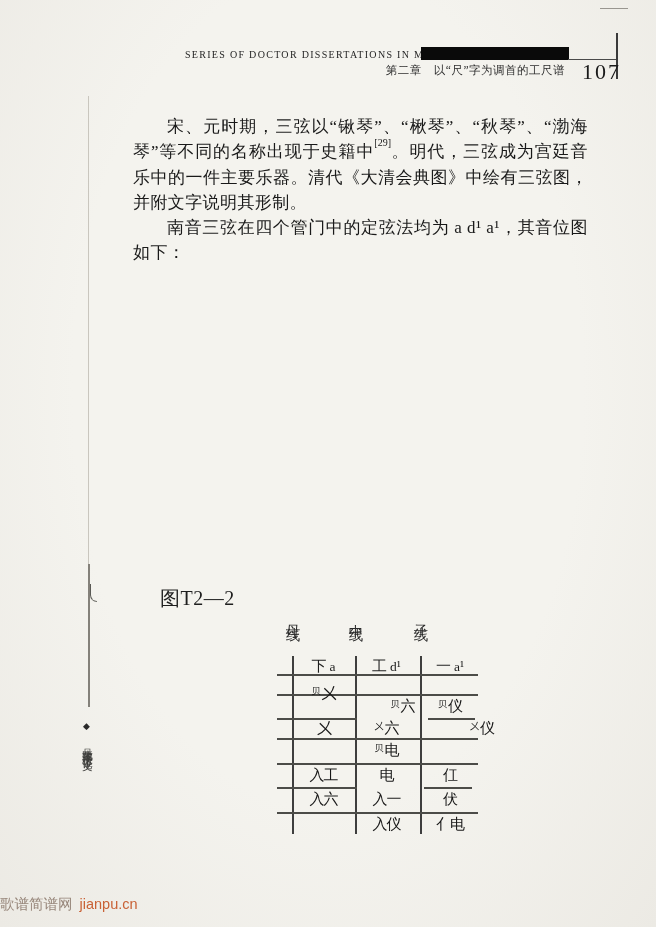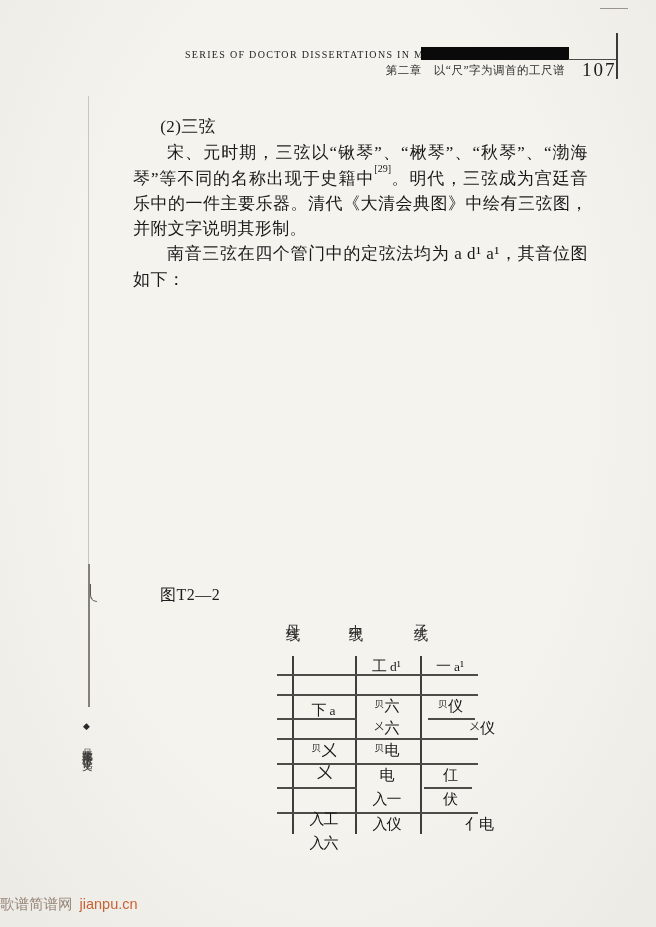--- a/index.html
+++ b/index.html
@@ -8,47 +8,47 @@
     background:radial-gradient(ellipse at 50% 42%, #f4f3ee 55%, #eceae4 100%);
     font-family:"Liberation Serif","DejaVu Serif",serif;color:#1c1c1c;
   }
   
   .hdr-en{position:absolute;left:185px;top:49px;font-size:10px;letter-spacing:1.3px;color:#262626;white-space:nowrap;}
   .hdr-bar{position:absolute;left:421px;top:47px;width:148px;height:13px;background:#0a0a0a;}
   .hdr-rule{position:absolute;left:568px;top:59px;width:49px;height:1px;background:#4a4a4a;}
   .hdr-vline{position:absolute;left:616px;top:33px;width:2px;height:46px;background:#3a3a3a;}
   .hdr-topdash{position:absolute;left:600px;top:8px;width:28px;height:1px;background:#999690;}
   .hdr-cn{position:absolute;right:91px;top:63px;font-size:11.5px;color:#2e2e2e;white-space:nowrap;letter-spacing:0.5px;}
-  .hdr-page{position:absolute;left:582px;top:59px;font-size:19px;letter-spacing:2px;color:#1a1a1a;}
+  .hdr-page{position:absolute;left:582px;top:59px;font-size:22px;letter-spacing:2px;color:#1a1a1a;}
   
   .sb-line1{position:absolute;left:88px;top:96px;width:1px;height:468px;background:#c9c6be;}
   .sb-line2{position:absolute;left:88px;top:564px;width:1.5px;height:143px;background:#84817a;}
   .sb-squiggle{position:absolute;left:90px;top:584px;width:6px;height:17px;border-left:1.5px solid #5a5a55;border-bottom:1px solid #6a6a64;border-radius:0 0 0 7px;}
   .sb-diamond{position:absolute;left:83px;top:721px;font-size:9px;color:#2a2a2a;}
   .sb-text{position:absolute;left:80px;top:740px;writing-mode:vertical-rl;font-size:10.5px;letter-spacing:1.5px;color:#3c3c3a;}
   
   .content{position:absolute;left:133px;top:114px;width:455px;font-size:17px;line-height:25.3px;text-align:justify;letter-spacing:0.4px;color:#191919;}
   .content p{margin:0;text-indent:2em;}
   .content p.first{text-indent:0.3em;}
   .content .heading{text-indent:1.6em;margin-bottom:1px;}
   .content sup{font-size:10px;line-height:0;position:relative;top:-5px;letter-spacing:0;}
-  .fig-label{position:absolute;left:160px;top:585px;font-size:16px;letter-spacing:0.5px;color:#1e1e1e;}
+  .fig-label{position:absolute;left:160px;top:585px;font-size:20px;letter-spacing:0.5px;color:#1e1e1e;}
   
   .diagram{position:absolute;left:270px;top:610px;width:215px;height:235px;}
   .dg-label{position:absolute;top:3px;writing-mode:vertical-rl;font-size:14.5px;letter-spacing:3px;color:#2a2a2a;}
   .dg-string{position:absolute;top:46px;width:1.5px;height:178px;background:#3e3e3e;}
   .dg-fret{position:absolute;height:1.5px;background:#4c4c48;}
   .dg-open{position:absolute;top:47px;text-align:center;white-space:nowrap;color:#1d1d1d;}
   .on-g{font-size:15px;}
   .on-p{font-size:13.5px;margin-left:3px;}
   .dg-cell{position:absolute;text-align:center;white-space:nowrap;font-size:15px;color:#161616;}
   .dg-cell .pre{font-size:9px;position:relative;top:-4px;margin-right:1px;}
   .dg-cell .note{letter-spacing:-1px;}
   
-  .c1{left:22px;width:63px;margin-top:44px;}
+  .c1{left:22px;width:63px;}
   .c2{left:85px;width:63px;}
   .c3{left:150px;width:60px;}
   
   .wm{position:absolute;left:0;top:895px;width:642px;text-align:left;font-size:14.5px;font-family:"Liberation Sans","DejaVu Sans",sans-serif;white-space:nowrap;}
   .wm-name{color:#97867a;}
   .wm-url{color:#c96236;margin-left:7px;}
 </style>
 </head>
 <body>
 
@@ -62,21 +62,20 @@
   <div class="hdr-cn">第二章　以“尺”字为调首的工尺谱</div>
   <div class="hdr-page">107</div>
 
   <div class="sb-line1"></div>
   <div class="sb-line2"></div>
   <div class="sb-squiggle"></div>
   <div class="sb-diamond">◆</div>
   <div class="sb-text">吴晓萍博士学位论文</div>
 
   <div class="content">
-    <p class="heading">(2)三弦</p>
     <p class="rich">宋、元时期，三弦以“锹琴”、“楸琴”、“秋琴”、“渤海琴”等不同的名称出现于史籍中<sup>[29]</sup>。明代，三弦成为宫廷音乐中的一件主要乐器。清代《大清会典图》中绘有三弦图，并附文字说明其形制。</p>
     <p class="rich">南音三弦在四个管门中的定弦法均为 a d¹ a¹，其音位图如下：</p>
   </div>
   <div class="fig-label">图T2—2</div>
 
   <div class="diagram">
 
     <div class="dg-label" style="left:13px;">母线</div>
     <div class="dg-label" style="left:76px;">中线</div>
     <div class="dg-label" style="left:141px;">子线</div>
@@ -98,39 +97,39 @@
     <div class="dg-fret" style="left:7px;top:64px;width:201px;"></div>
     <div class="dg-fret" style="left:7px;top:84px;width:201px;"></div>
     <div class="dg-fret" style="left:7px;top:108px;width:80px;"></div>
     <div class="dg-fret" style="left:158px;top:108px;width:47px;"></div>
     <div class="dg-fret" style="left:7px;top:128px;width:201px;"></div>
     <div class="dg-fret" style="left:7px;top:153px;width:201px;"></div>
     <div class="dg-fret" style="left:7px;top:177px;width:80px;"></div>
     <div class="dg-fret" style="left:154px;top:177px;width:48px;"></div>
     <div class="dg-fret" style="left:7px;top:202px;width:201px;"></div>
 
-    <div class="dg-cell c1" style="top:87px;"><span class="pre">贝</span><span class="note">㐅</span></div>
-    <div class="dg-cell c2" style="top:87px;"><span class="pre">贝</span><span class="note">六</span></div>
+    <div class="dg-cell c1" style="top:74px;"><span class="pre">贝</span><span class="note">㐅</span></div>
+    <div class="dg-cell c2" style="top:87px;padding-left:16px;"><span class="pre">贝</span><span class="note">六</span></div>
     <div class="dg-cell c3" style="top:87px;"><span class="pre">贝</span><span class="note">仪</span></div>
 
     <div class="dg-cell c1" style="top:109px;"><span class="pre"></span><span class="note">㐅</span></div>
     <div class="dg-cell c2" style="top:109px;"><span class="pre">㐅</span><span class="note">六</span></div>
     <div class="dg-cell c3" style="top:109px;padding-left:32px;"><span class="pre">㐅</span><span class="note">仪</span></div>
 
     <div class="dg-cell c2" style="top:131px;"><span class="pre">贝</span><span class="note">电</span></div>
 
     <div class="dg-cell c1" style="top:156px;text-align:center;"><span class="note">入工</span></div>
     <div class="dg-cell c2" style="top:156px;"><span class="note">电</span></div>
     <div class="dg-cell c3" style="top:156px;"><span class="note">仜</span></div>
 
     <div class="dg-cell c1" style="top:180px;"><span class="note">入六</span></div>
     <div class="dg-cell c2" style="top:180px;"><span class="note">入一</span></div>
     <div class="dg-cell c3" style="top:180px;"><span class="note">伏</span></div>
 
     <div class="dg-cell c2" style="top:205px;"><span class="note">入仪</span></div>
-    <div class="dg-cell c3" style="top:205px;padding-left:29px;"><span class="note">亻电</span></div>
+    <div class="dg-cell c3" style="top:205px;"><span class="note">亻电</span></div>
   </div>
 
   <div class="wm">
     <span class="wm-name">歌谱简谱网</span><span class="wm-url">jianpu.cn</span>
   </div>
 
 </div>
 
 </body></html>

